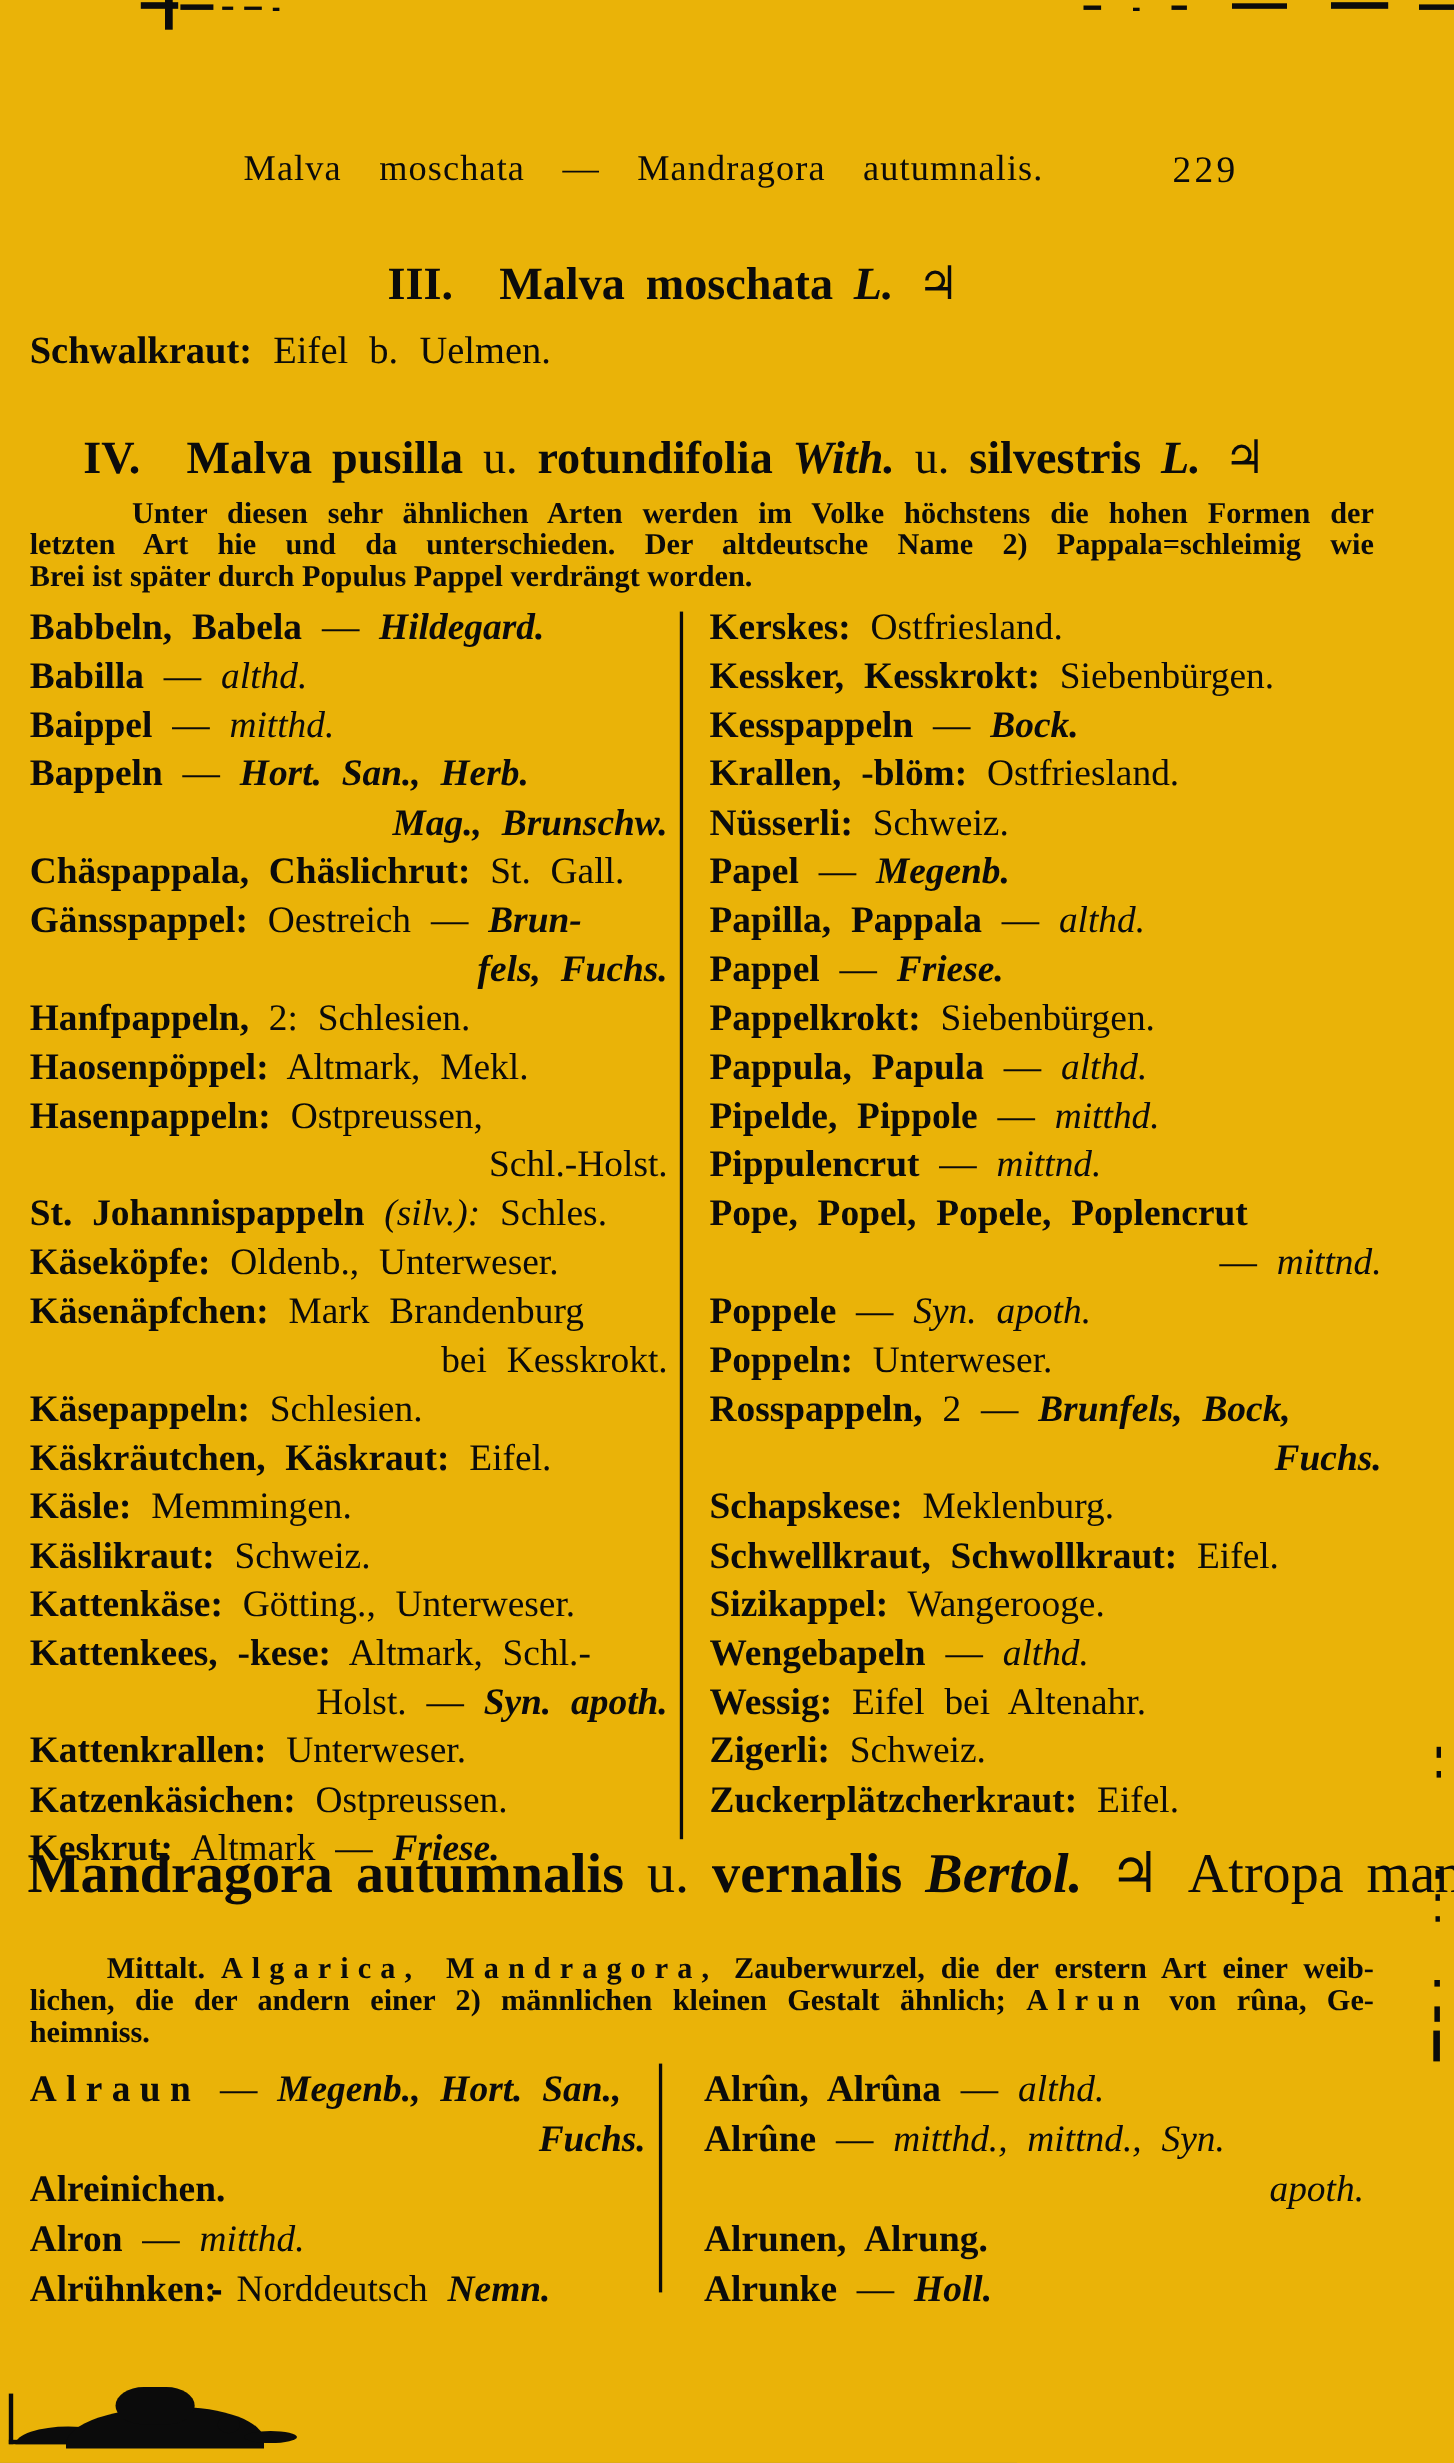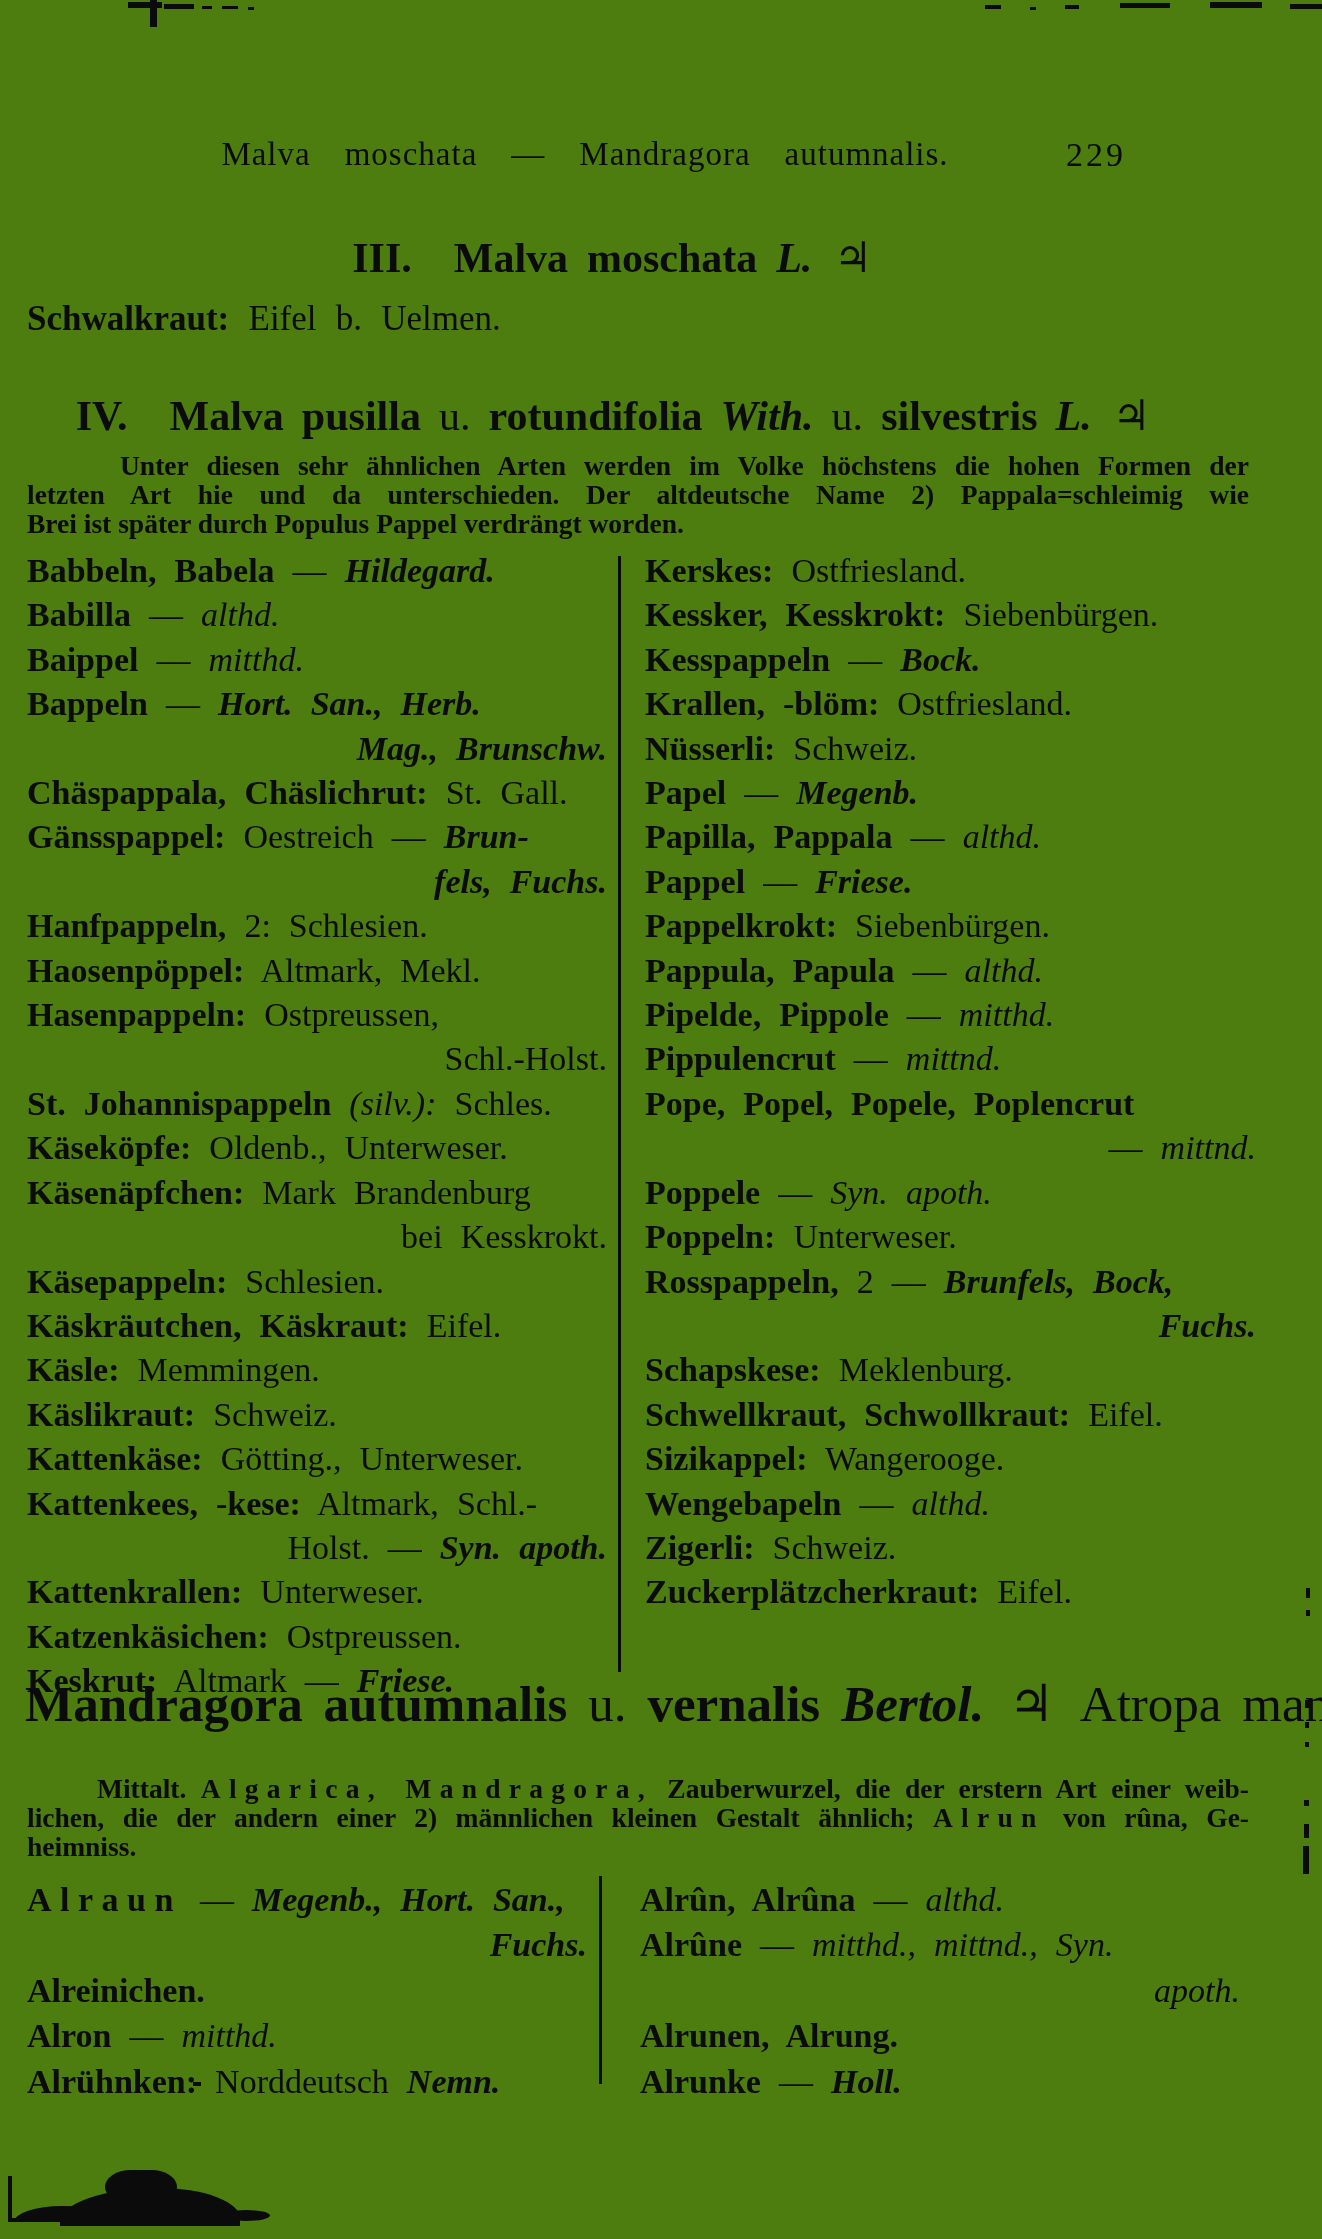--- a/index.html
+++ b/index.html
@@ -1,18 +1,18 @@
 <!DOCTYPE html>
 <html><head>
 <meta charset="utf-8">
 <style>
   html,body{margin:0;padding:0;background:#777;}
   .page{
     position:relative;width:1322px;height:2239px;margin:0 auto;
-    background:#4d7c0f;color:#0b0b0b;overflow:hidden;
+    background:#eab308;color:#0b0b0b;overflow:hidden;
     font-family:"Liberation Serif","DejaVu Serif",serif;
   }
   .art{position:absolute;background:#0b0b0b;}
   
   .s-n{}
   .s-b{font-weight:bold;}
   .s-i{font-style:italic;margin-top:48px;}
   .s-bi{font-weight:bold;font-style:italic;}
   .s-y{font-family:"DejaVu Sans",sans-serif;}
   .s-sp{letter-spacing:0.3em;}
@@ -127,20 +127,21 @@
       <div class="line"><span class="s-b">Pope, Popel, Popele, Poplencrut</span></div>
       <div class="line cont"><span class="s-n">— </span><span class="s-i">mittnd.</span></div>
       <div class="line"><span class="s-b">Poppele</span><span class="s-n"> — </span><span class="s-i">Syn. apoth.</span></div>
       <div class="line"><span class="s-b">Poppeln:</span><span class="s-n"> Unterweser.</span></div>
       <div class="line"><span class="s-b">Rosspappeln,</span><span class="s-n"> 2 — </span><span class="s-bi">Brunfels, Bock,</span></div>
       <div class="line cont"><span class="s-bi">Fuchs.</span></div>
       <div class="line"><span class="s-b">Schapskese:</span><span class="s-n"> Meklenburg.</span></div>
       <div class="line"><span class="s-b">Schwellkraut, Schwollkraut:</span><span class="s-n"> Eifel.</span></div>
       <div class="line"><span class="s-b">Sizikappel:</span><span class="s-n"> Wangerooge.</span></div>
       <div class="line"><span class="s-b">Wengebapeln</span><span class="s-n"> — </span><span class="s-i">althd.</span></div>
+      <div class="line"><span class="s-b">Wessig:</span><span class="s-n"> Eifel bei Altenahr.</span></div>
       <div class="line"><span class="s-b">Zigerli:</span><span class="s-n"> Schweiz.</span></div>
       <div class="line"><span class="s-b">Zuckerplätzcherkraut:</span><span class="s-n"> Eifel.</span></div>
     </div>
 
   <div class="art" style="left:1306px;top:1588px;width:4px;height:10px;"></div>
   <div class="art" style="left:1306px;top:1610px;width:4px;height:6px;"></div>
   <div class="art" style="left:1305px;top:1700px;width:4px;height:8px;"></div>
   <div class="art" style="left:1305px;top:1722px;width:4px;height:6px;"></div>
   <div class="art" style="left:1305px;top:1742px;width:4px;height:5px;"></div>
   <div class="art" style="left:1304px;top:1800px;width:5px;height:6px;"></div>

